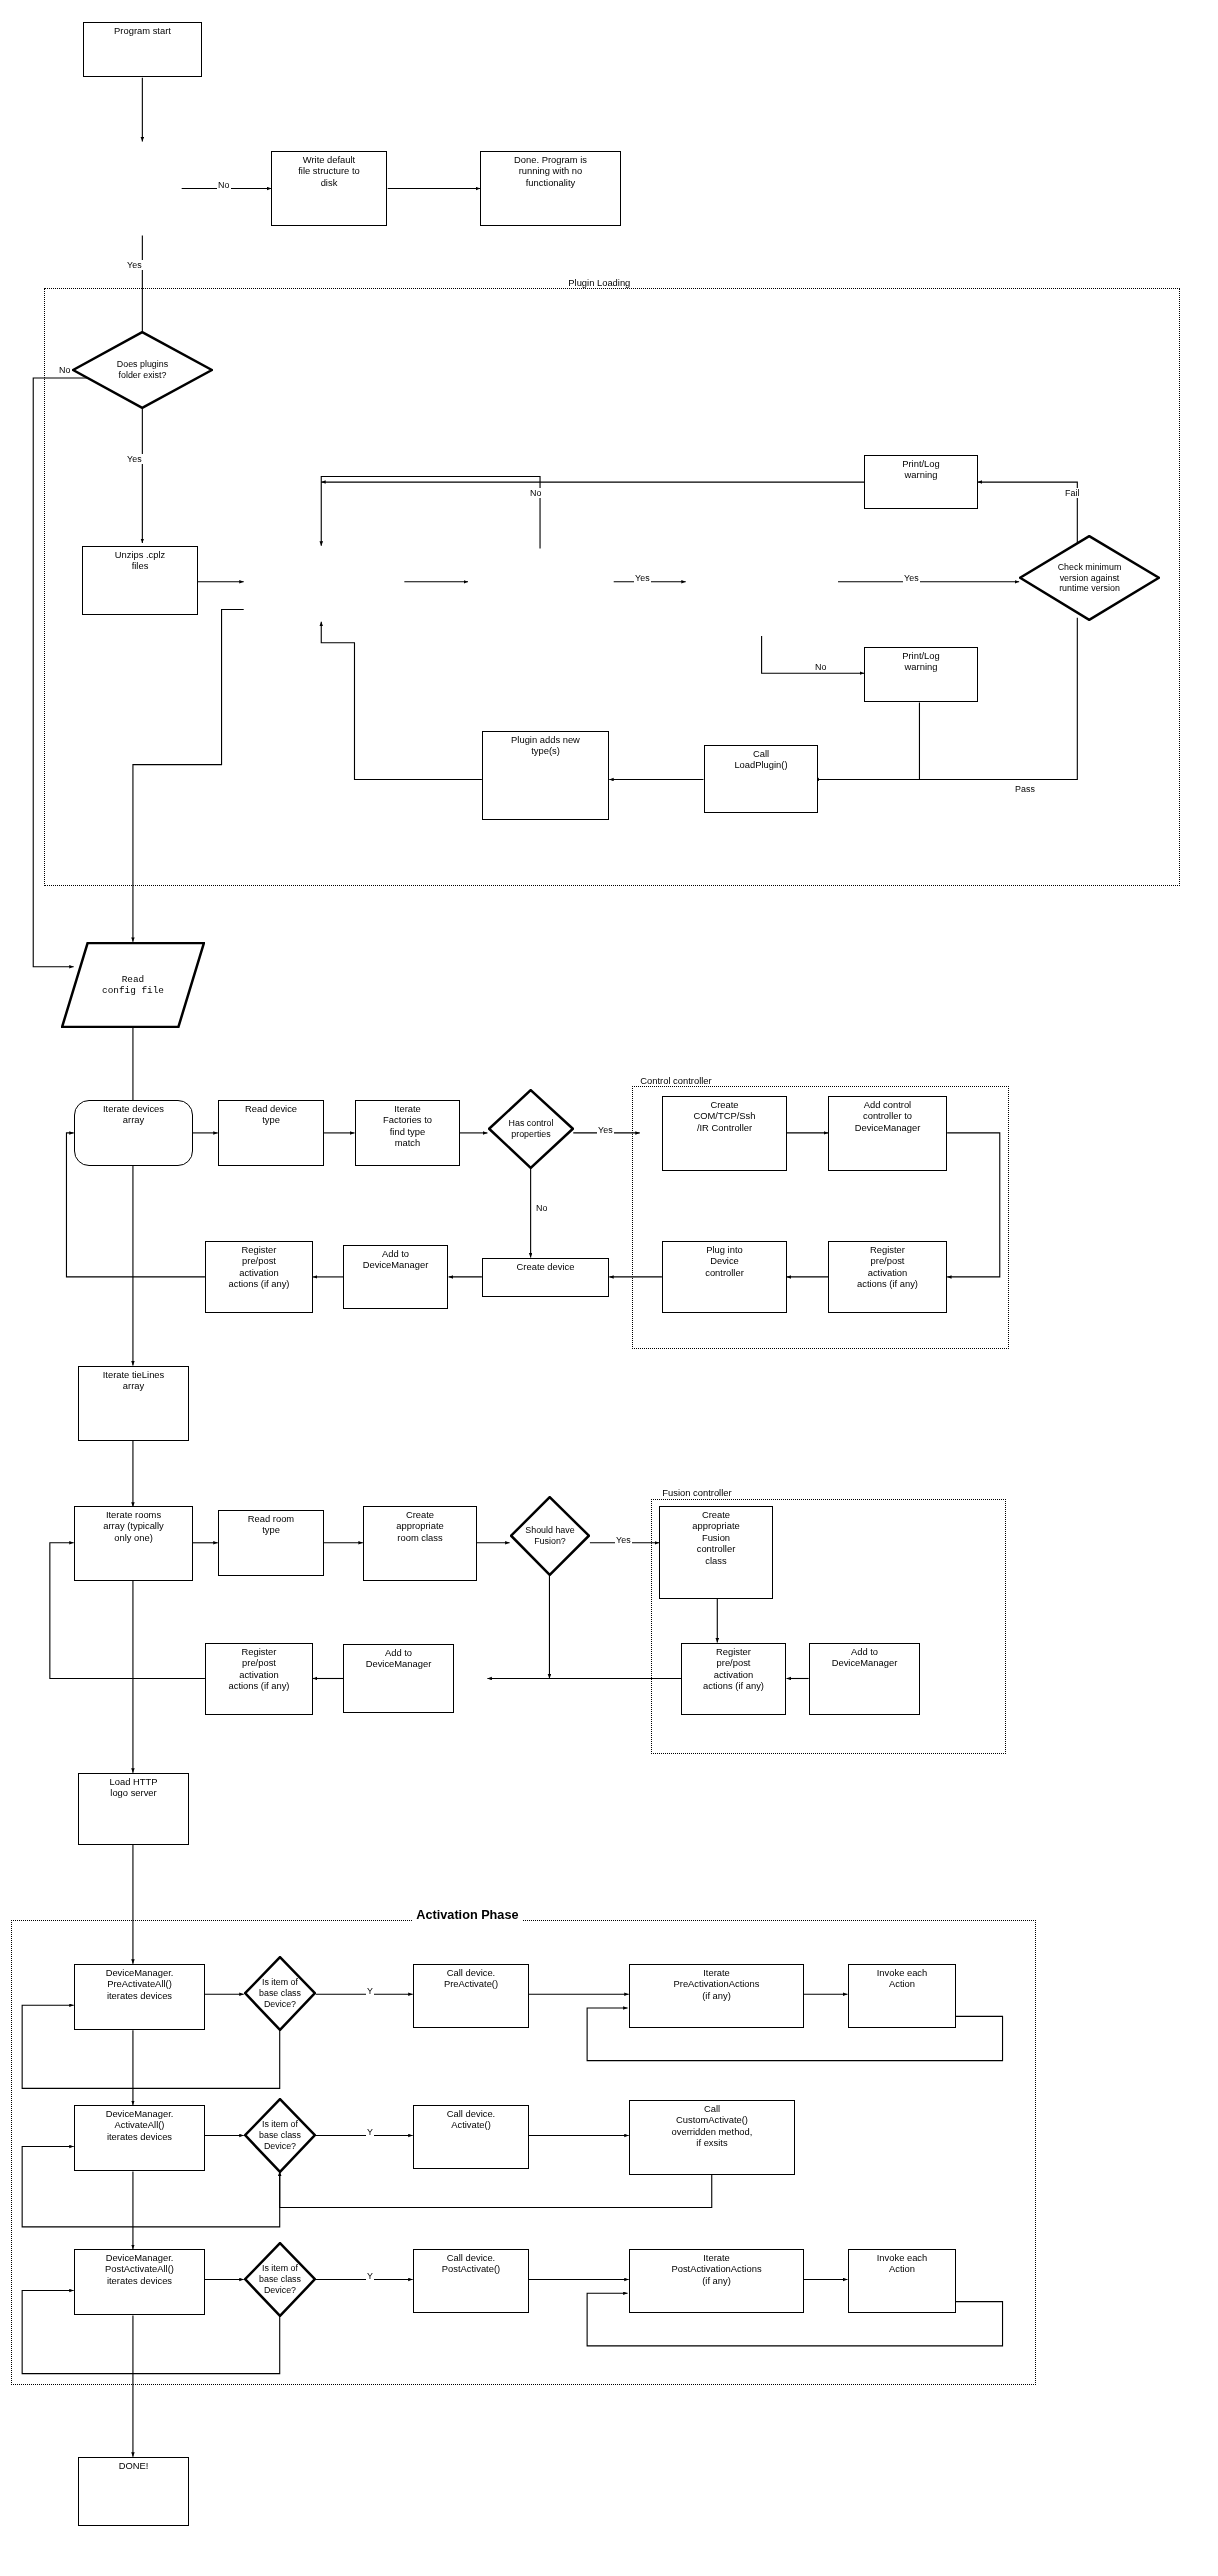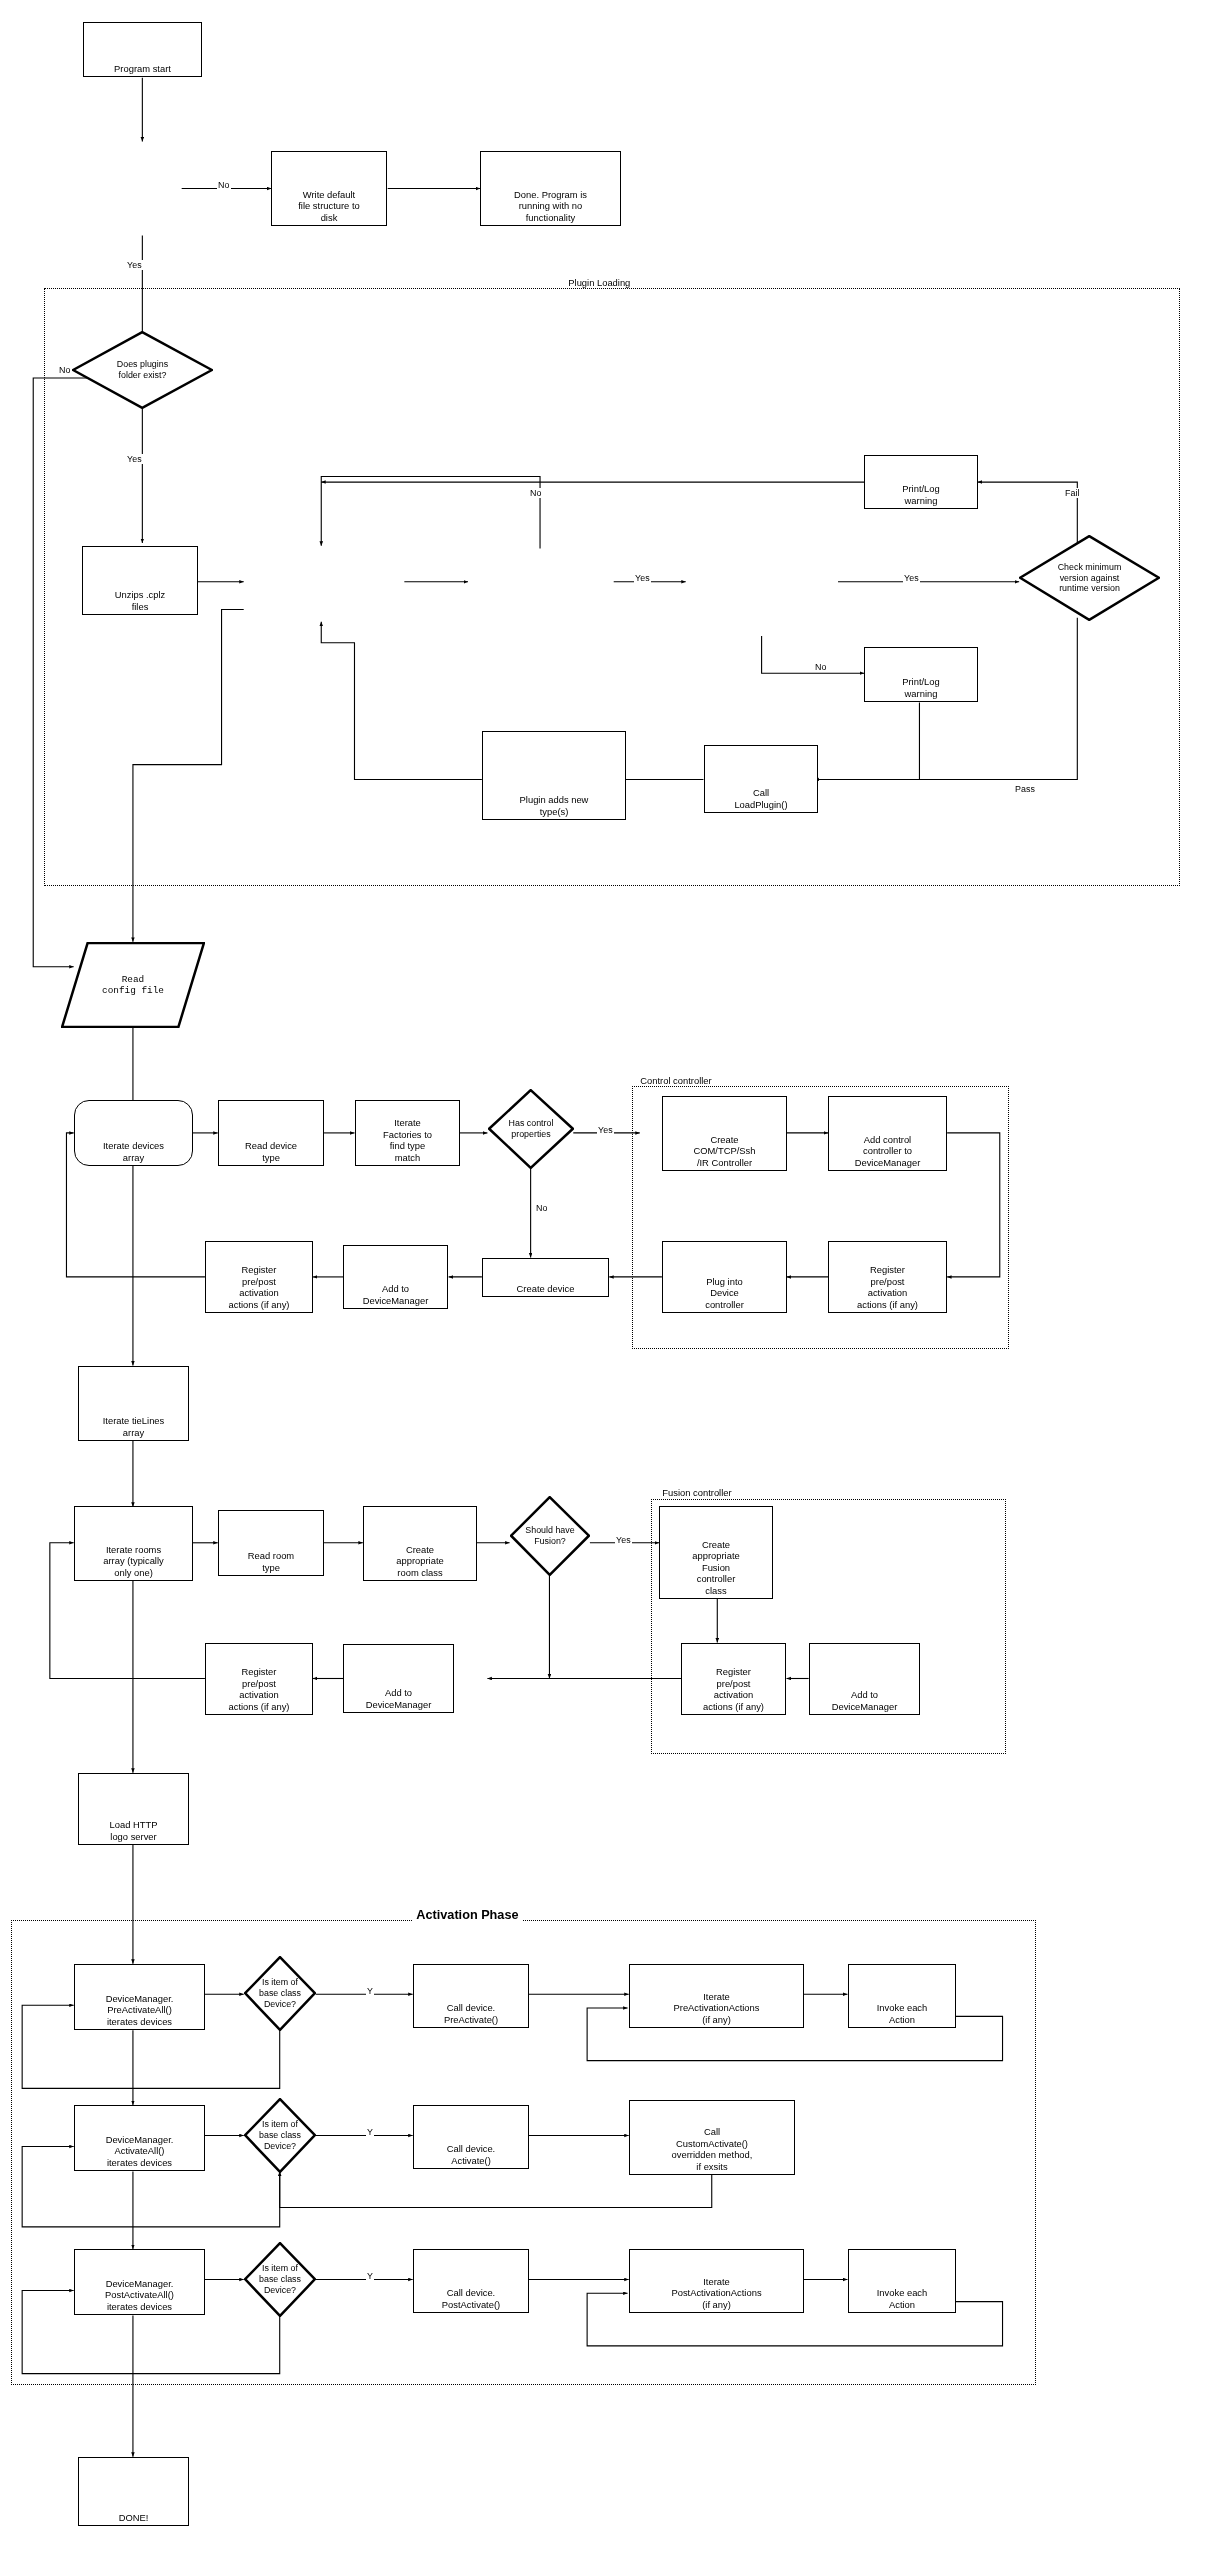--- a/index.html
+++ b/index.html
@@ -24,21 +24,21 @@
     width: 1218px;
     height: 2576px;
     pointer-events: none;
   }
   .node {
     position: absolute;
     box-sizing: border-box;
     border: 1.1px solid #000000;
     background: #ffffff;
     display: flex;
-    align-items: flex-end;
+    align-items: flex-start;
     justify-content: center;
     text-align: center;
     font-size: 9.4px;
     line-height: 1.22;
     color: #000000;
     padding: 1.7px 2.8px;
   }
   .node span {
     display: block;
     width: 100%;
@@ -327,21 +327,21 @@
     <span>Check minimum
 version against
 runtime version</span>
   </div>
 
   <div class="node" style="left:704px; top:745px; width:114px; height:68px;">
     <span>Call
 LoadPlugin()</span>
   </div>
 
-  <div class="node" style="left:482px; top:731px; width:144px; height:89px;">
+  <div class="node" style="left:482px; top:731px; width:127px; height:89px;">
     <span>Plugin adds new
 type(s)</span>
   </div>
 
   <div class="para" style="left:61px; top:942px; width:144px; height:86px;">
     <svg class="pshape" viewBox="0 0 260 155" preserveAspectRatio="none">
         <polygon points="48,2 258,2 212,153 2,153" fill="#ffffff" stroke="#000000" stroke-width="2.5" vector-effect="non-scaling-stroke"></polygon>
       </svg>
     <span>Read
 config file</span>

